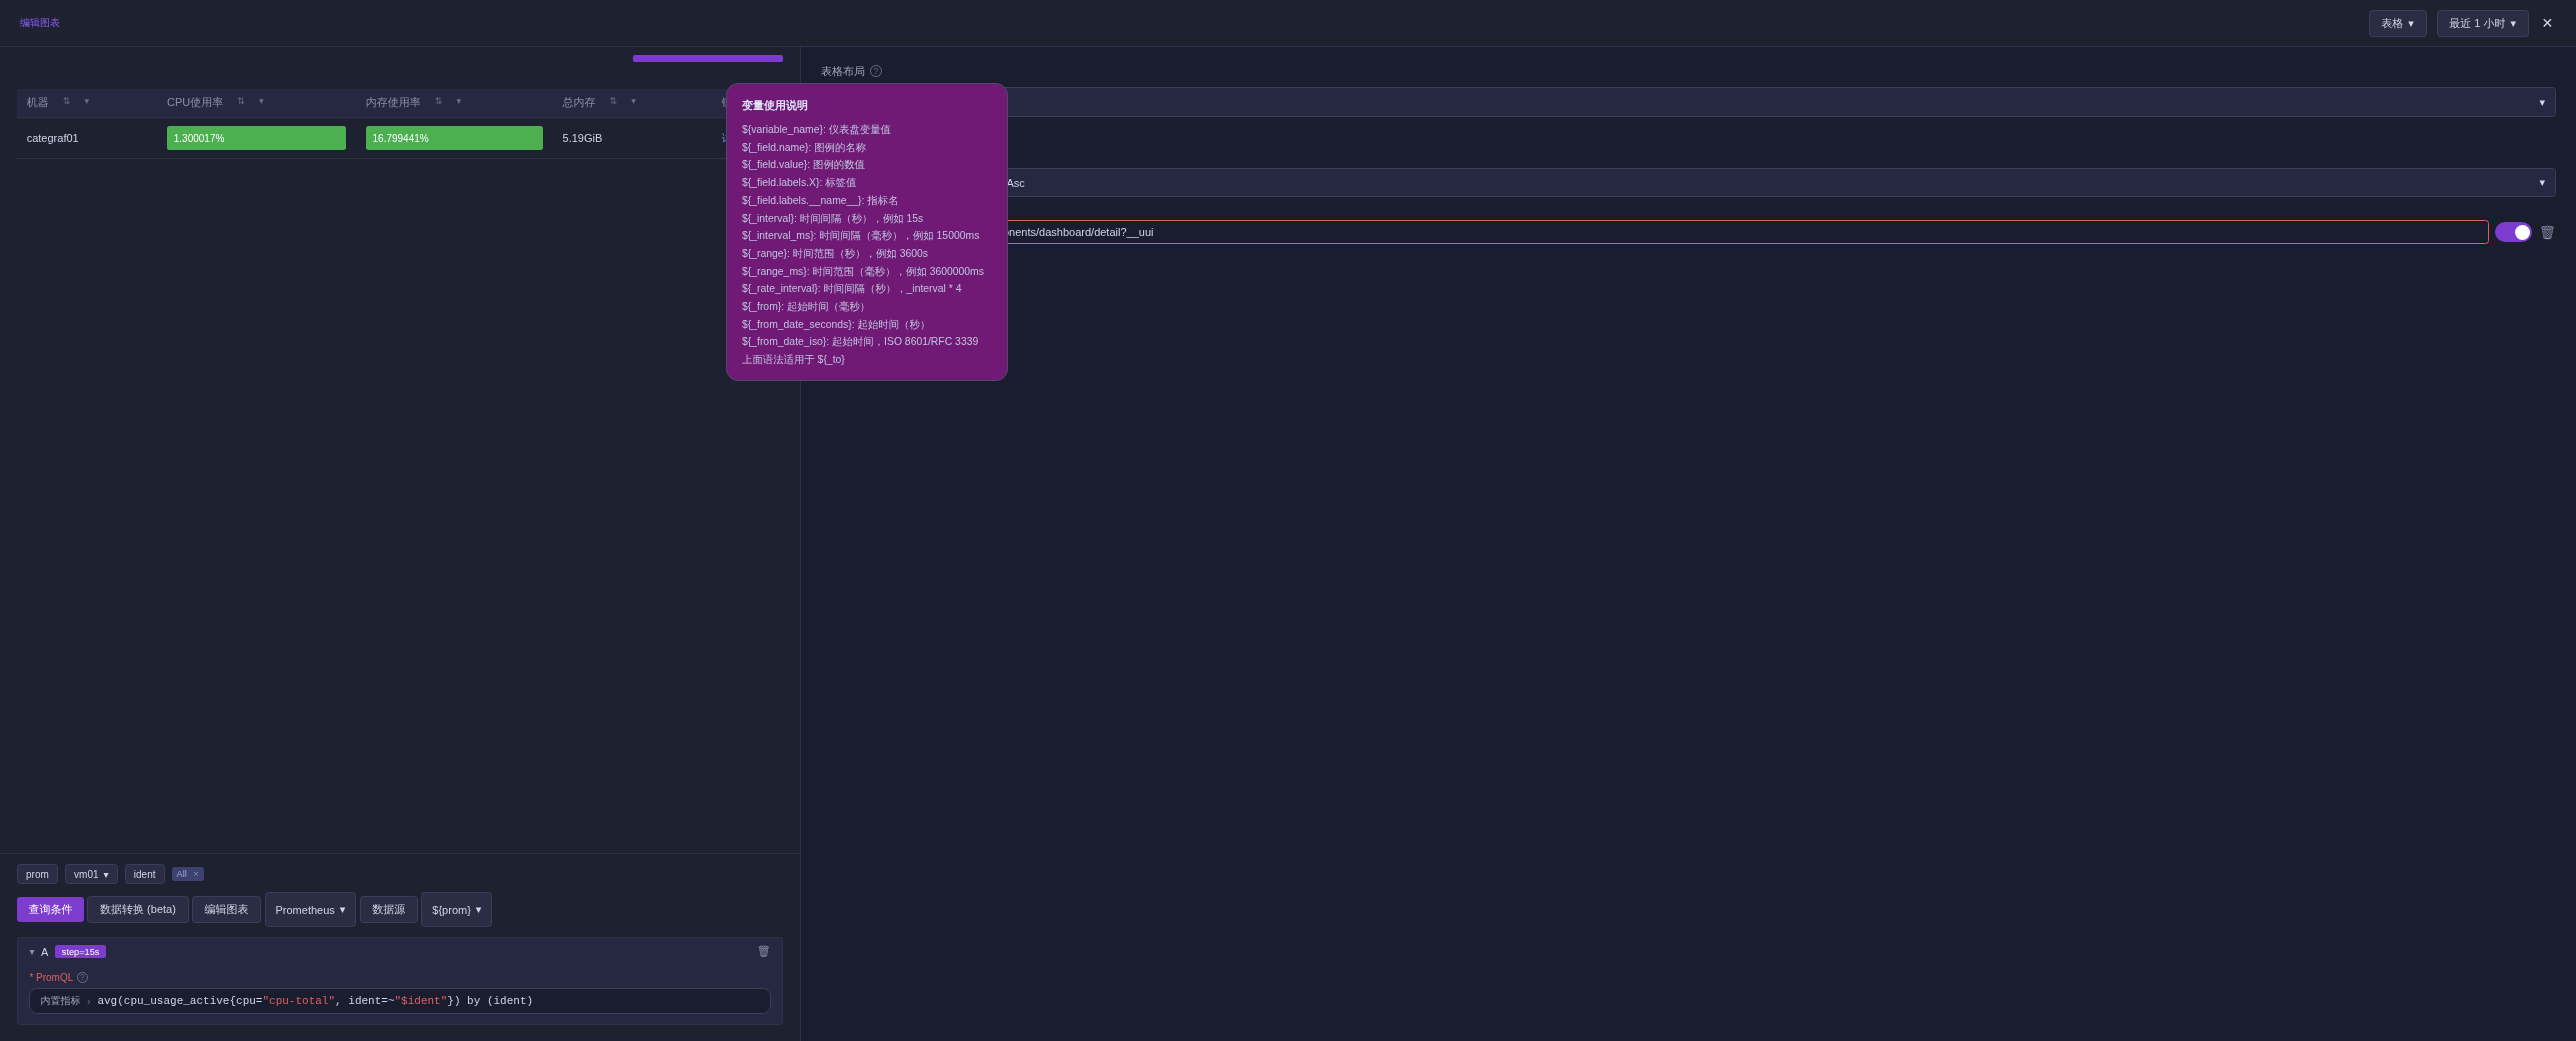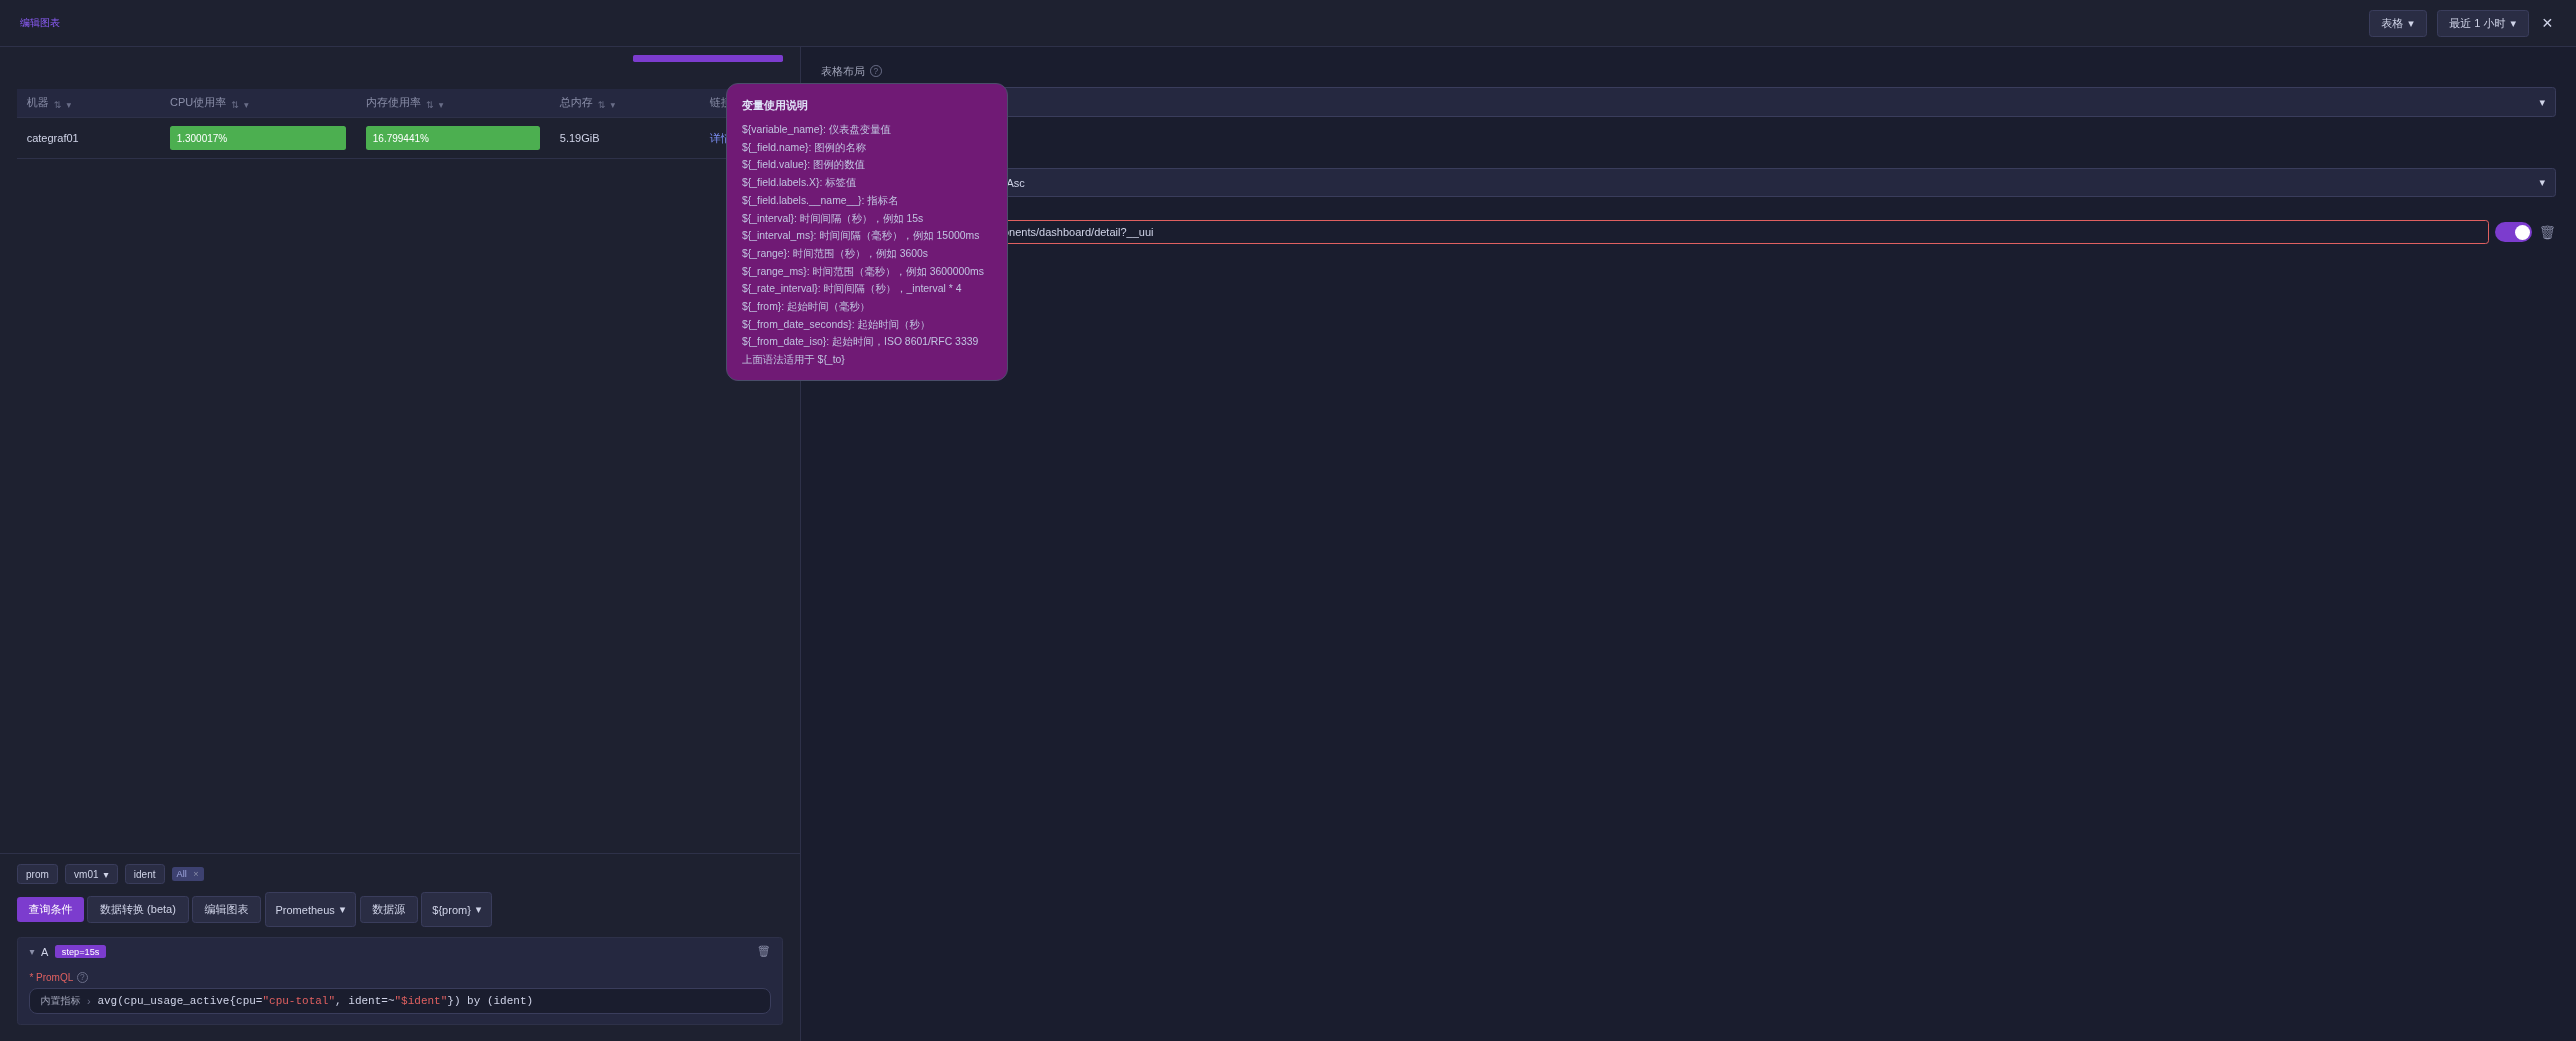--- a/index.html
+++ b/index.html
@@ -89,22 +89,22 @@
     .data-table th {
       background: #252840;
       color: #8a8ea8;
       padding: 6.7px 10px;
       text-align: left;
       border-bottom: 0.8px solid #2e3149;
       font-weight: 400;
     }
     .data-table th .th-inner {
       display: flex;
-      align-items: flex-end;
-      gap: 5px;
+      align-items: flex-start;
+      gap: 14px;
     }
     .sort-icon {
       color: #6a6e88;
       font-size: 9.2px;
     }
     .filter-icon {
       color: #6a6e88;
       font-size: 9.2px;
     }
     .data-table td {

